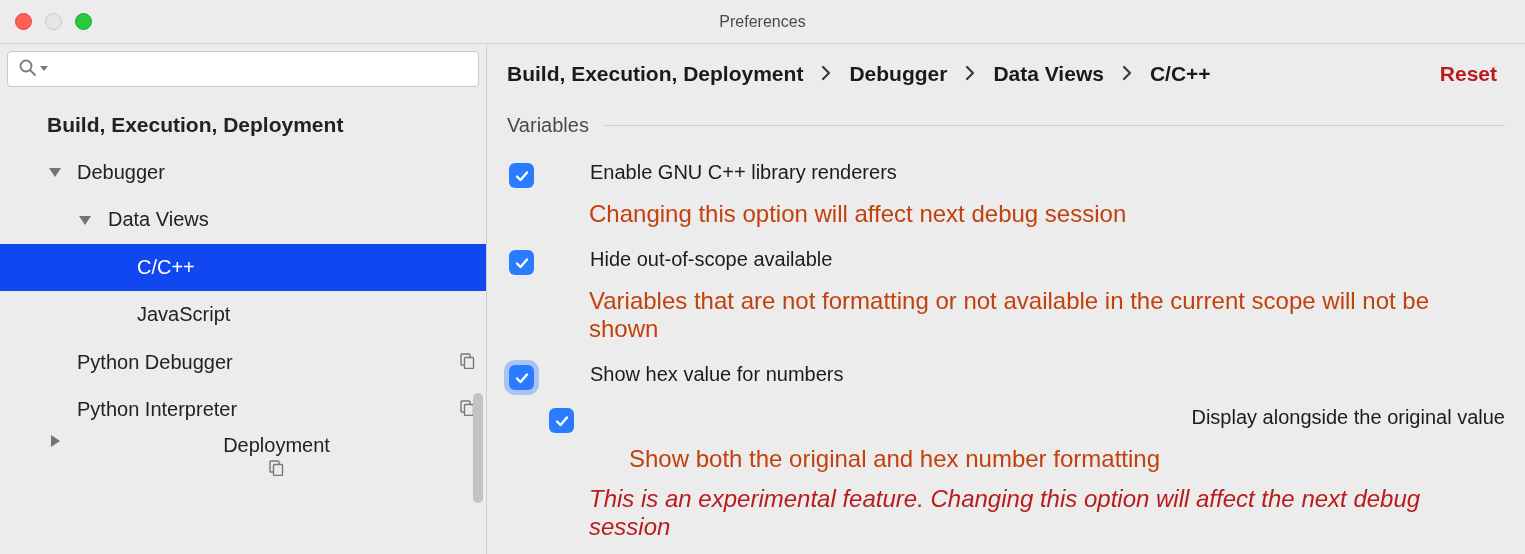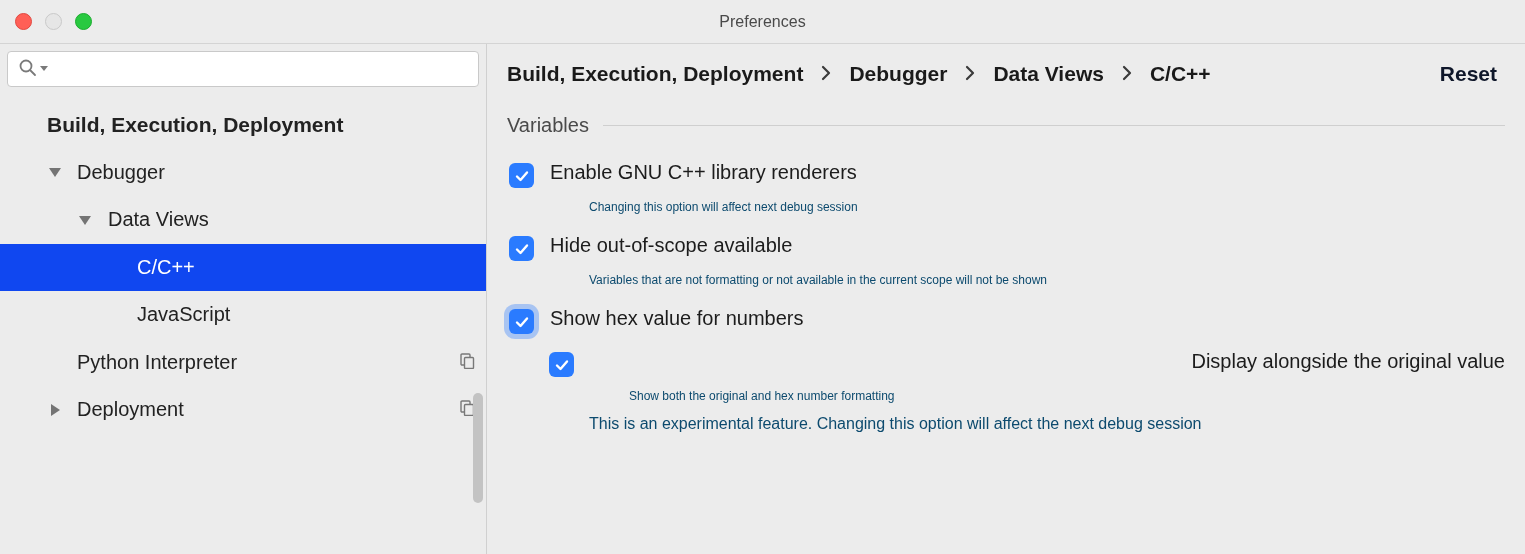--- a/index.html
+++ b/index.html
@@ -133,21 +133,21 @@
 .crumb {
   font-size: 21px;
   font-weight: 700;
   color: #1a1a1a;
 }
 .crumb-sep {
   color: #3b3b3b;
 }
 .reset {
   margin-left: auto;
-  color: #0f172a;
+  color: #b91c1c;
   font-size: 21px;
   font-weight: 700;
   padding-right: 8px;
 }
 .section-title-row {
   display: flex;
   align-items: center;
   padding: 22px 20px 0 20px;
   gap: 14px;
 }
@@ -182,35 +182,37 @@
   justify-content: center;
   flex-shrink: 0;
 }
 .chk.focus {
   box-shadow: 0 0 0 5px rgba(42,123,255,0.35);
 }
 .chk svg { display:block; }
 .opt-text {
   font-size: 20px;
   color: #1c1c1c;
+  margin-left: 40px;
 }
 .opt-desc {
-  font-size: 12px;
-  color: #0c4a6e;
+  font-size: 24px;
+  color: #c2410c;
   padding: 10px 0 6px 80px;
 }
 .opt-nested {
   padding-left: 40px;
   justify-content: space-between;
 }
 .opt-desc.nested { padding-left: 120px; }
 .opt-note {
-  font-size: 16px;
-  color: #0c4a6e;
+  font-size: 24px;
+  color: #b91c1c;
   padding: 6px 0 0 80px;
+  font-style: italic;
 }
 </style>
 </head>
 <body>
 
 <div class="titlebar">
   <div class="traffic-lights">
     <div class="traffic-light tl-red"></div>
     <div class="traffic-light tl-yellow"></div>
     <div class="traffic-light tl-green"></div>
@@ -263,32 +265,41 @@
 
       <div class="tree-row indent-3 selected">
         <span class="row-text">C/C++</span>
       </div>
 
       <div class="tree-row indent-3">
         <span class="row-text">JavaScript</span>
       </div>
 
 
+      <div class="tree-row indent-1">
+        <span class="row-text">Python Debugger</span>
+        <span class="copy-icon">
+          <svg width="17" height="17" viewBox="0 0 17 17">
+              <rect x="2" y="2" width="9" height="11" rx="1" fill="none" stroke="#787878" stroke-width="1.4"></rect>
+              <rect x="5.5" y="5.5" width="9" height="11" rx="1" fill="#ececec" stroke="#787878" stroke-width="1.4"></rect>
+            </svg>
+        </span>
+      </div>
 
       <div class="tree-row indent-1">
         <span class="row-text">Python Interpreter</span>
         <span class="copy-icon">
           <svg width="17" height="17" viewBox="0 0 17 17">
               <rect x="2" y="2" width="9" height="11" rx="1" fill="none" stroke="#787878" stroke-width="1.4"></rect>
               <rect x="5.5" y="5.5" width="9" height="11" rx="1" fill="#ececec" stroke="#787878" stroke-width="1.4"></rect>
             </svg>
         </span>
       </div>
 
-      <div class="tree-row indent-1" style="position:relative;">
+      <div class="tree-row indent-1" style="position:relative;flex-direction:column;">
         <span class="tri" style="left:48px;">
           <svg width="14" height="14" viewBox="0 0 14 14">
               <path d="M3 1 L12 7 L3 13 Z" fill="#747474"></path>
             </svg>
         </span>
         <span class="row-text">Deployment</span>
         <span class="copy-icon">
           <svg width="17" height="17" viewBox="0 0 17 17">
               <rect x="2" y="2" width="9" height="11" rx="1" fill="none" stroke="#787878" stroke-width="1.4"></rect>
               <rect x="5.5" y="5.5" width="9" height="11" rx="1" fill="#ececec" stroke="#787878" stroke-width="1.4"></rect>

